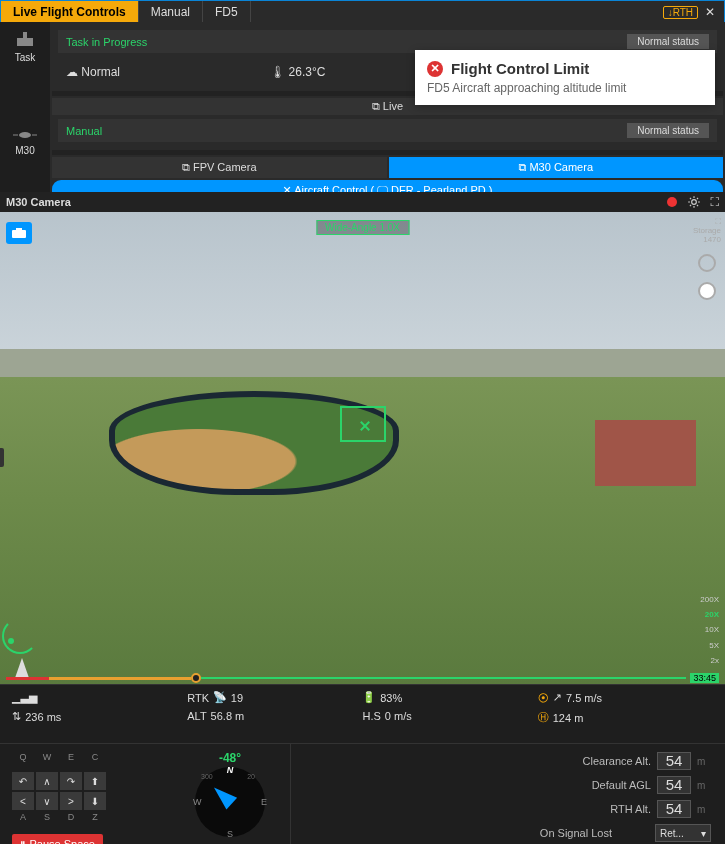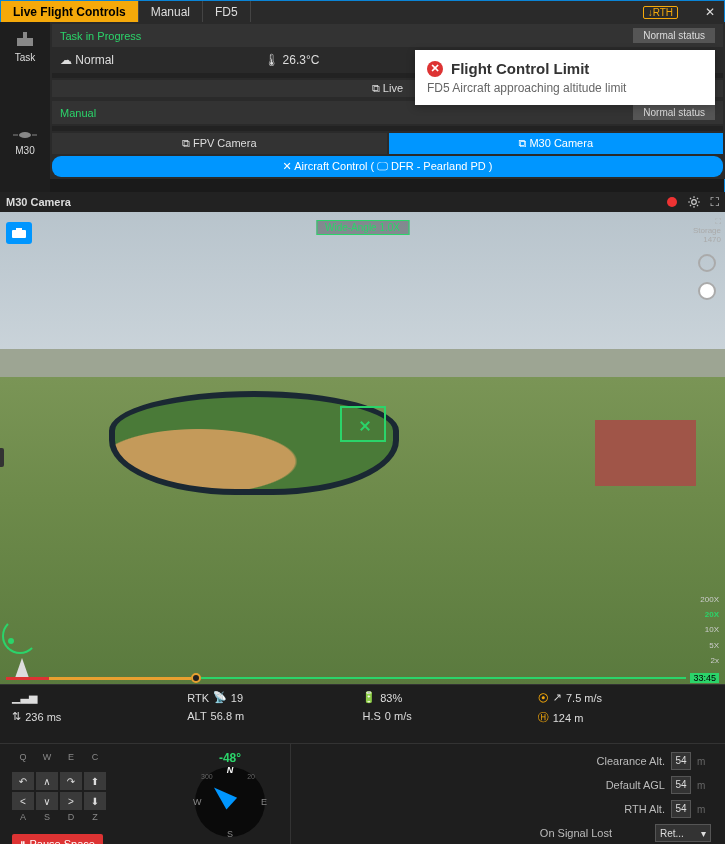--- a/index.html
+++ b/index.html
@@ -1,27 +1,27 @@
 <!DOCTYPE html>
 <html><head>
 <meta charset="utf-8">
 <style>
 * { margin:0; padding:0; box-sizing:border-box; font-family:"Segoe UI",Arial,sans-serif; }
 body { background:#1a1a1a; width:725px; height:844px; overflow:hidden; color:#ddd; font-size:12px; border:1px solid #0a84d6; }
 .topbar { display:flex; height:22px; background:#2a2a2a; align-items:center; }
 .tab { padding:0 12px; height:100%; display:flex; align-items:center; border-right:1px solid #444; cursor:pointer; }
 .tab.active { background:#f5a90a; color:#000; font-weight:600; }
-.topright { margin-left:auto; display:flex; align-items:center; gap:24px; padding-right:6px; }
+.topright { margin-left:auto; display:flex; align-items:center; gap:4px; padding-right:6px; }
 .rth { color:#f5a90a; border:1px solid #f5a90a; padding:0 4px; font-size:10px; border-radius:2px; }
 .close-x { width:16px; text-align:center; cursor:pointer; }
 .leftcol { position:absolute; left:0; top:22px; width:50px; height:170px; background:#1e1e1e; display:flex; flex-direction:column; align-items:center; }
 .leftitem { width:100%; padding:8px 0; text-align:center; font-size:10px; cursor:pointer; }
 .leftitem svg { display:block; margin:0 auto 4px; }
 .statusarea { position:absolute; left:50px; top:22px; right:0; background:#2a2a2a; }
-.statusrow { display:flex; align-items:center; gap:10px; padding:4px 8px; background:#333; margin:2px; }
+.statusrow { display:flex; align-items:center; gap:10px; padding:4px 8px; background:#333; margin:8px; }
 .greenlbl { color:#2bd46a; font-size:11px; }
 .statusbadge { background:#555; padding:2px 10px; font-size:10px; margin-left:auto; }
 .progbar { height:5px; background:#222; margin:2px; }
 .livebadge { text-align:center; background:#333; margin:2px; padding:2px 0; font-size:11px; }
 .cams { display:flex; gap:2px; margin:2px; }
 .cambtn { flex:1; text-align:center; padding:4px 0; background:#333; font-size:11px; cursor:pointer; }
 .cambtn.active { background:#0096ff; color:#fff; }
 .acctrl { text-align:center; padding:4px 0; background:#0096ff; margin:2px; font-size:11px; color:#fff; cursor:pointer;border-radius:9px; }
 .alertbox { position:absolute; top:50px; right:10px; width:300px; background:#fff; color:#333; padding:10px 12px; z-index:50; box-shadow:0 2px 8px rgba(0,0,0,.3); }
 .alerttitle { font-weight:700; font-size:15px; display:flex; align-items:center; gap:8px; }
@@ -77,21 +77,21 @@
 .compassdial .card{position:absolute;font-size:9px;color:#888;}
 .compassdial .n{top:-2px;left:50%;transform:translateX(-50%);color:#fff;font-style:italic;font-weight:600;}
 .compassdial .s{bottom:-2px;left:50%;transform:translateX(-50%);}
 .compassdial .e{right:-2px;top:50%;transform:translateY(-50%);}
 .compassdial .w{left:-2px;top:50%;transform:translateY(-50%);}
 .compassdial .needle{position:absolute;left:50%;top:50%;width:0;height:0;border-left:8px solid transparent;border-right:8px solid transparent;border-bottom:24px solid #0096ff;transform:translate(-50%,-90%) rotate(-48deg);transform-origin:50% 90%;}
 .compassdial .tick{position:absolute;font-size:7px;color:#666;}
 .settings { flex:1; padding:8px 14px 8px 30px; font-size:11px; border-left:1px solid #333;}
 .setrow { display:flex; align-items:center; justify-content:flex-end; gap:6px; margin-bottom:6px; }
 .setrow .lbl { color:#bbb; }
-.numbox { width:20px; height:18px; background:#333; border:1px solid #555; text-align:center; line-height:16px; font-size:10px; }
+.numbox { width:34px; height:18px; background:#333; border:1px solid #555; text-align:center; line-height:16px; font-size:15px; }
 .unit { color:#666; width:14px; font-size:10px;}
 .selbox { width:56px; height:18px; background:#333; border:1px solid #555; font-size:10px; padding:0 4px; display:flex; align-items:center; justify-content:space-between;margin-left:37px; }
 .gear{width:14px;height:14px;}
 </style>
 </head>
 <body>
 
 <div class="topbar">
   <div class="tab active">Live Flight Controls</div>
   <div class="tab">Manual</div>

